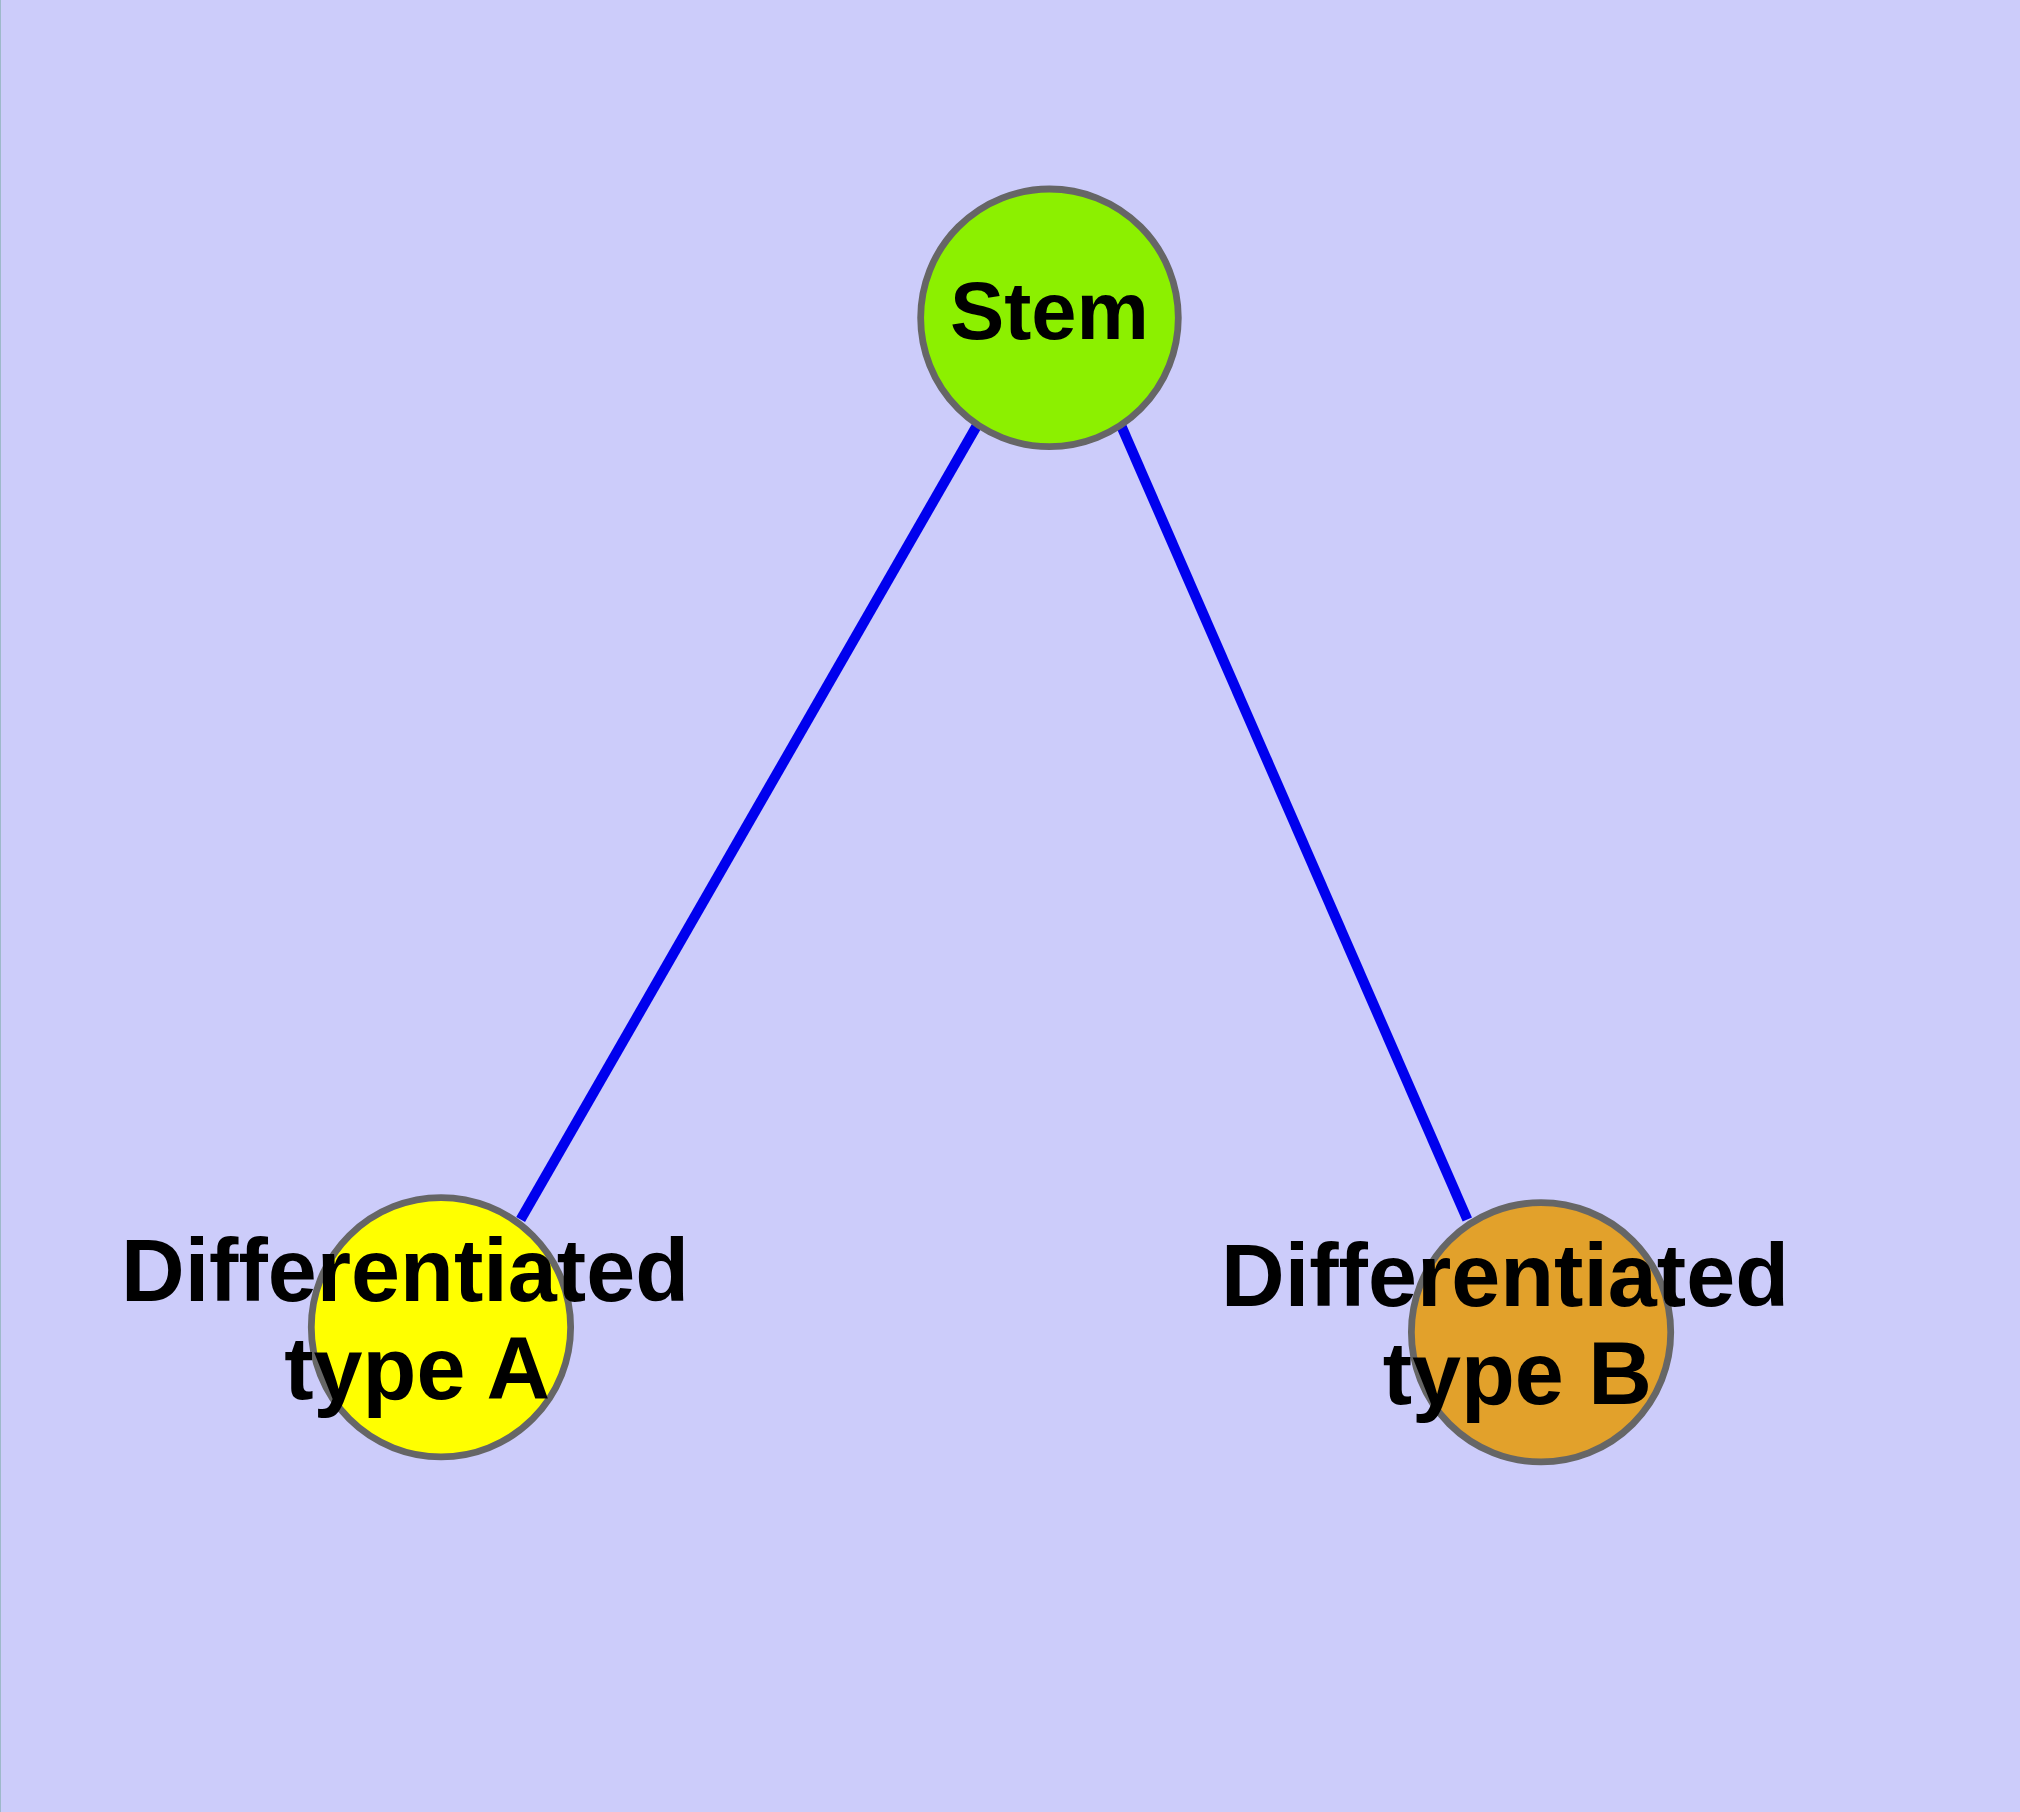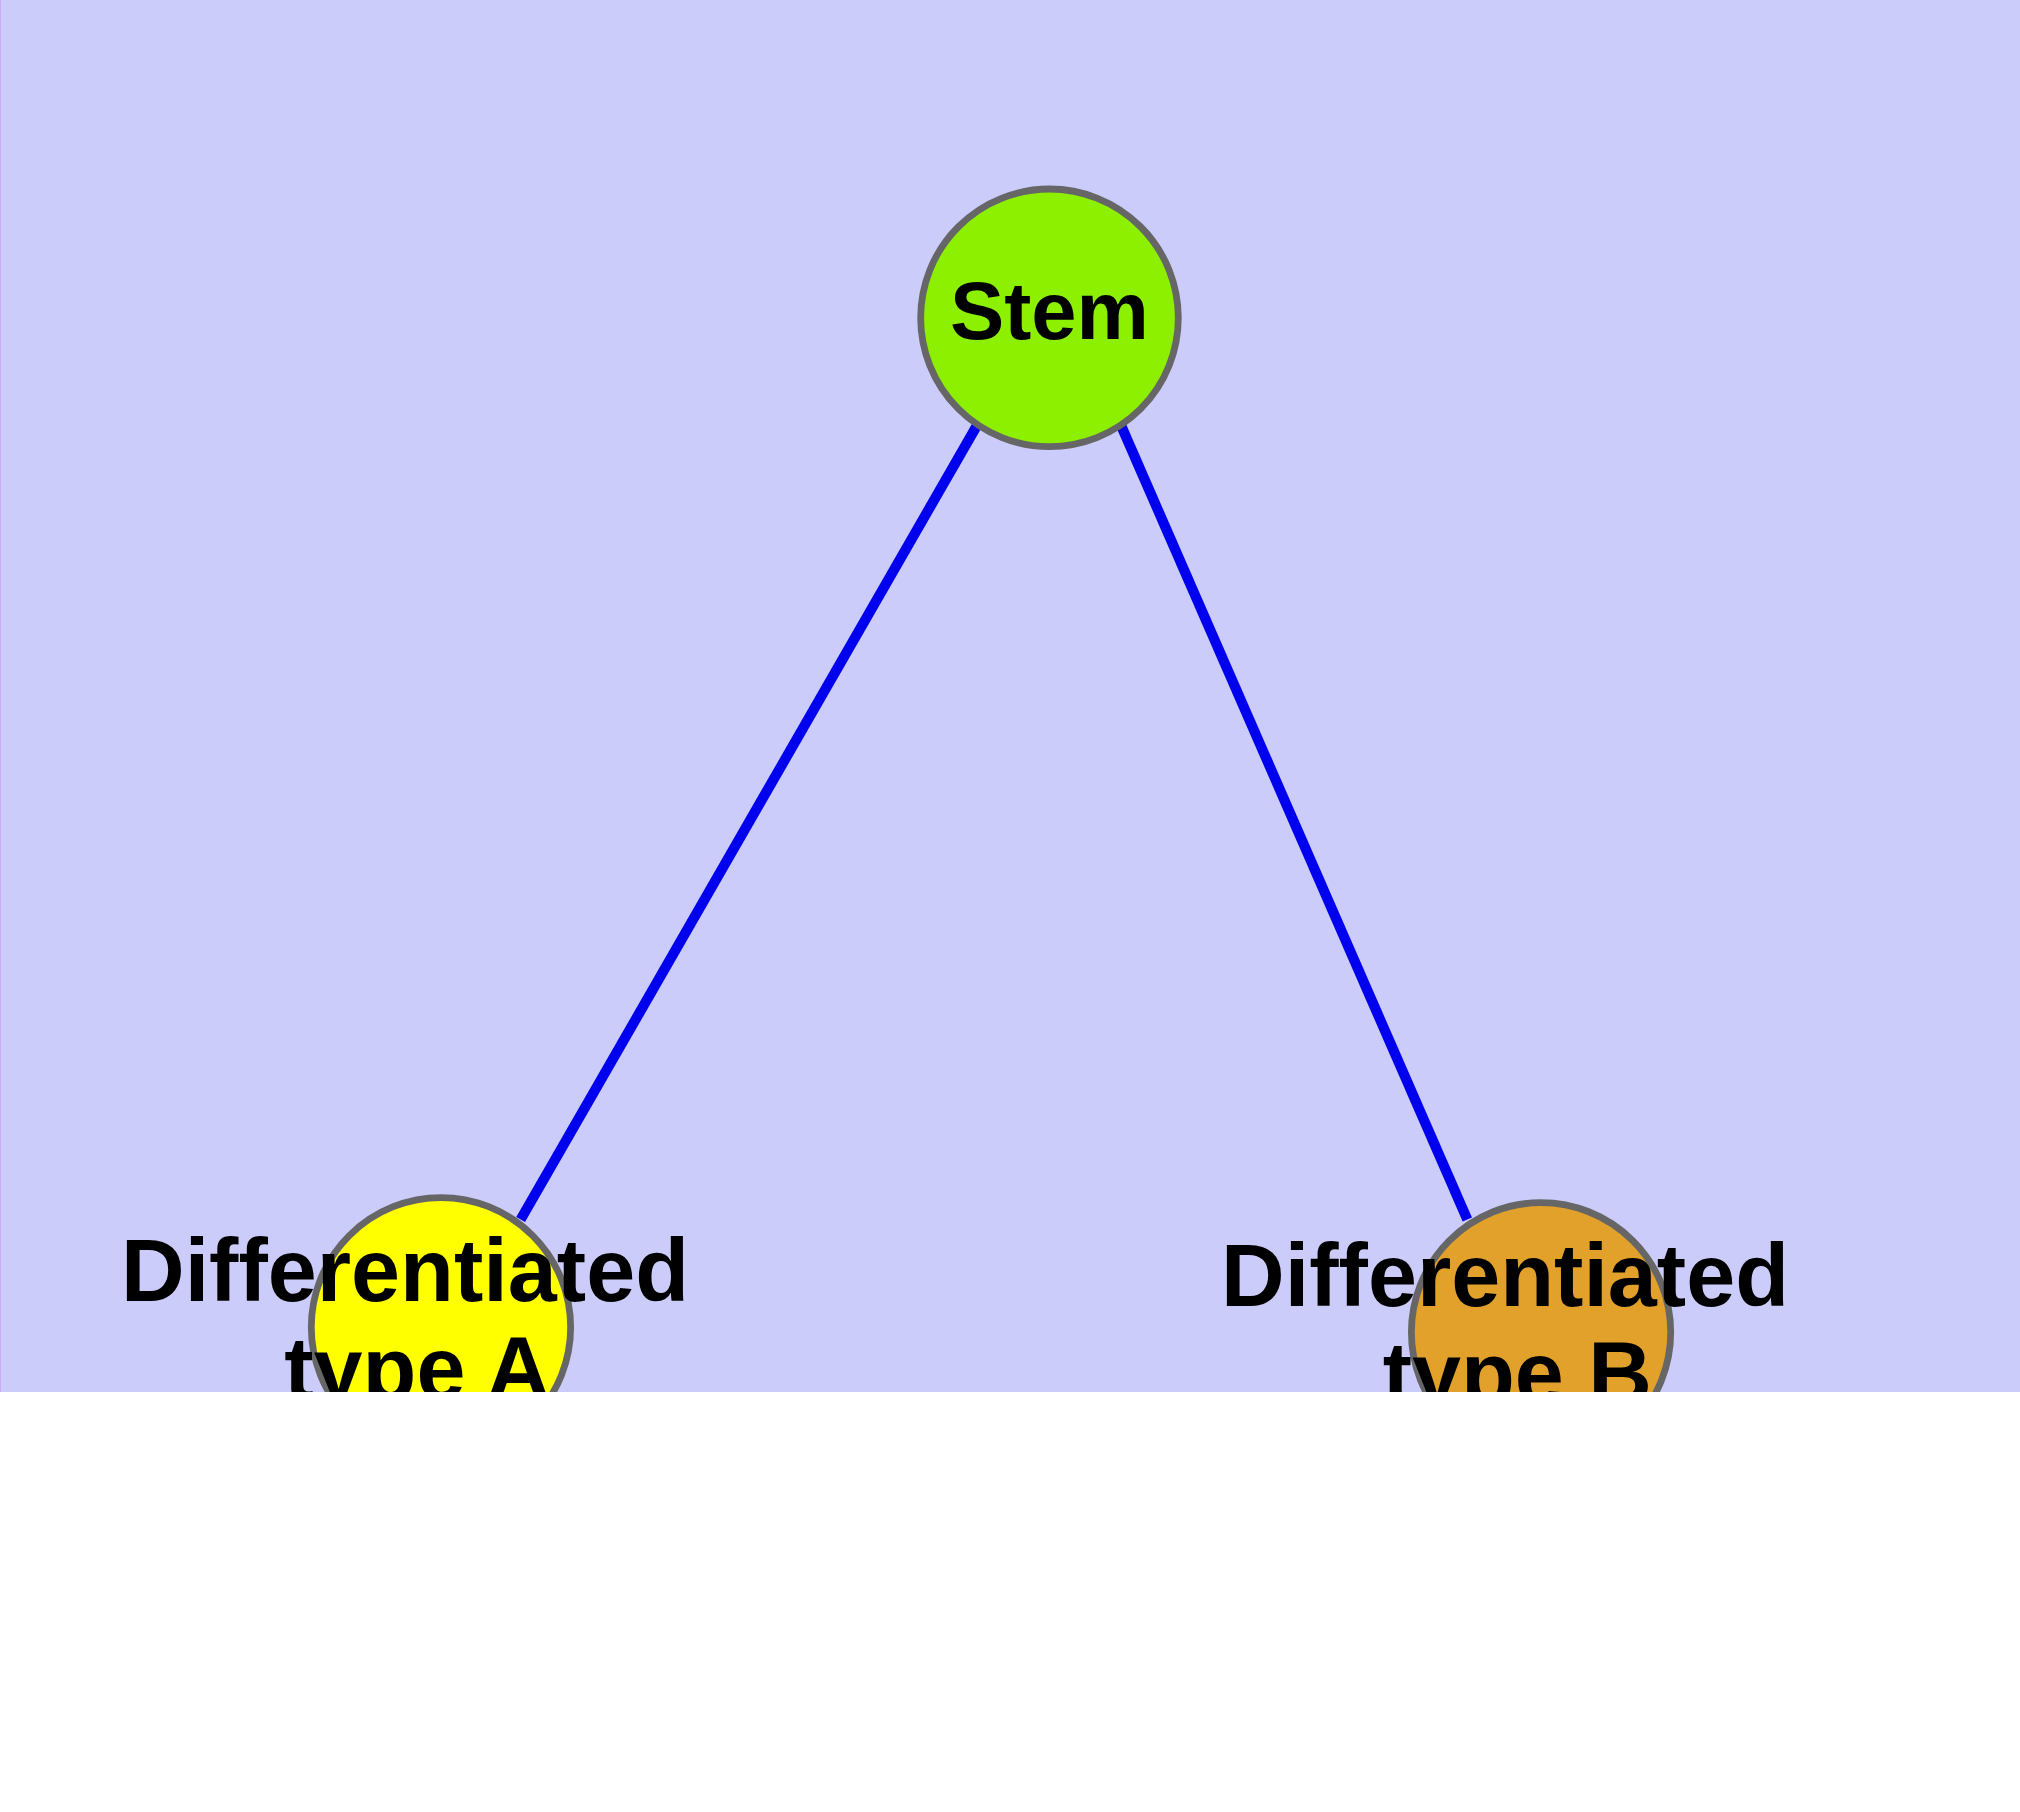--- a/index.html
+++ b/index.html
@@ -7,23 +7,23 @@
     margin: 0;
     padding: 0;
     background: #ffffff;
   }
   body {
     font-family: "Liberation Sans", sans-serif;
   }
   #canvas {
     position: relative;
     width: 2021px;
-    height: 1392px;
+    height: 1812px;
     overflow: hidden;
-    background: #d946ef;
+    background: #15803d;
   }
   #graph-svg {
     position: absolute;
     top: 0;
     left: 0;
     width: 2021px;
     height: 1812px;
     display: block;
   }
   .node-circle {

